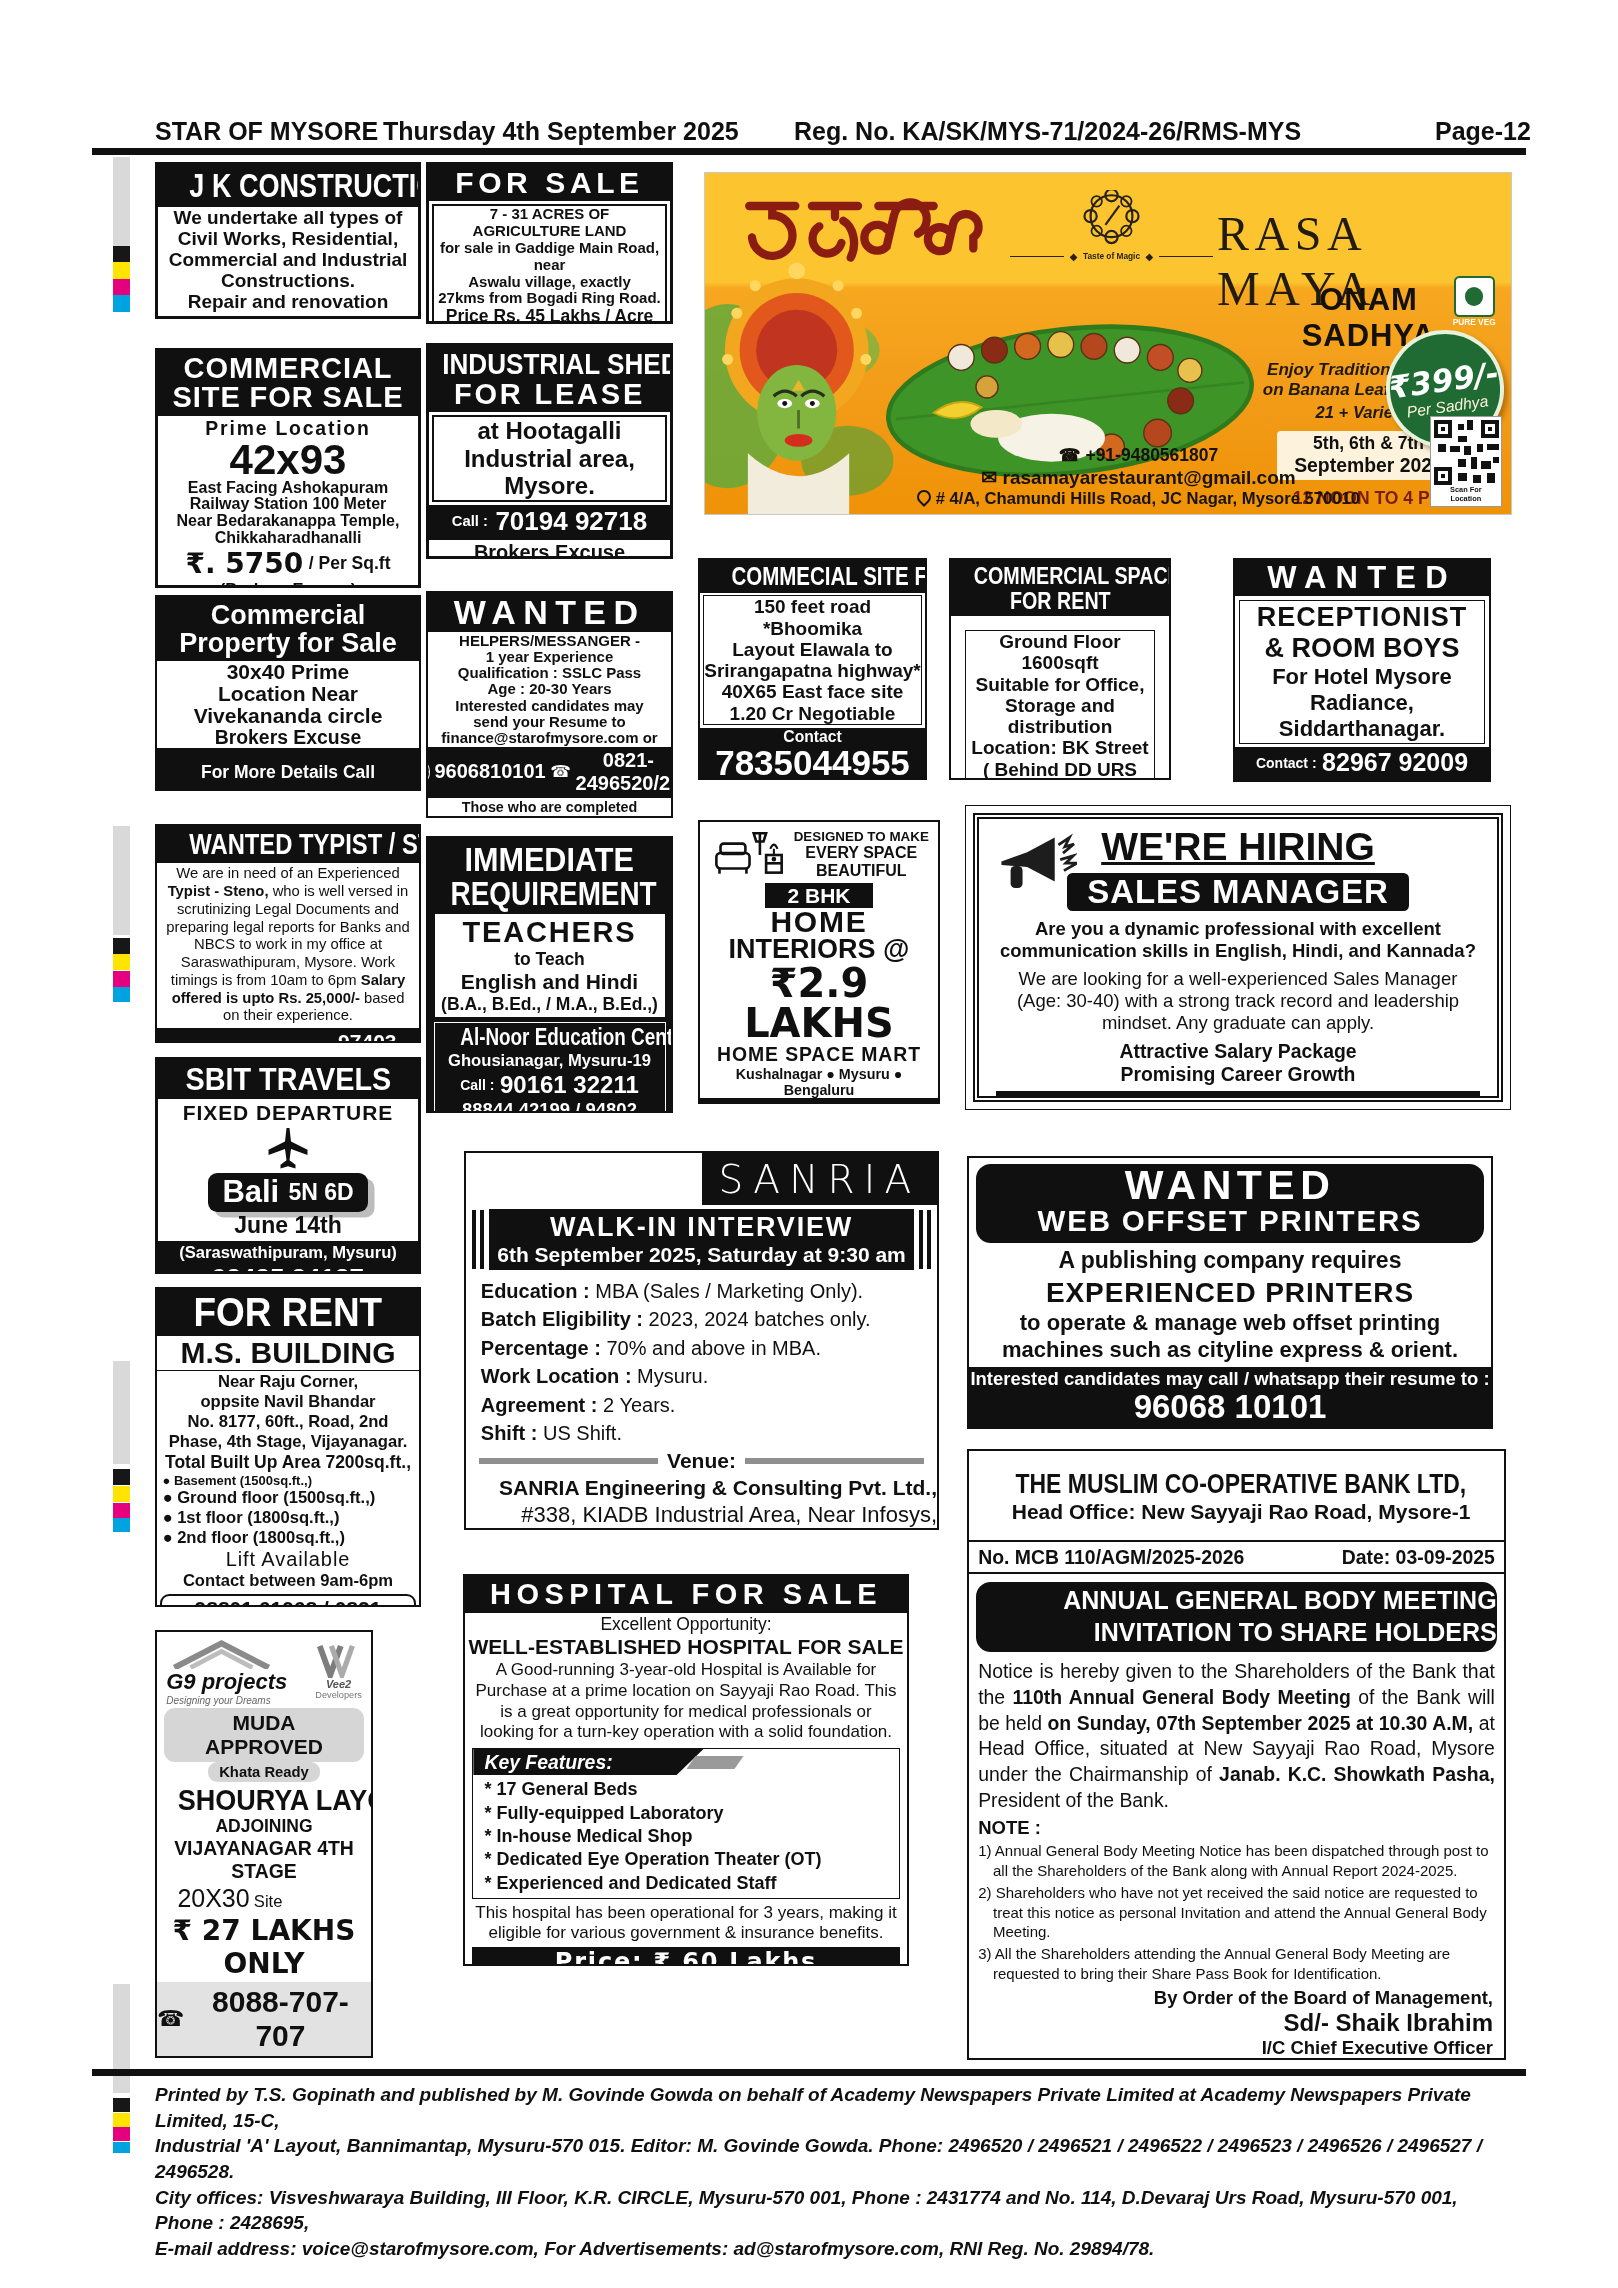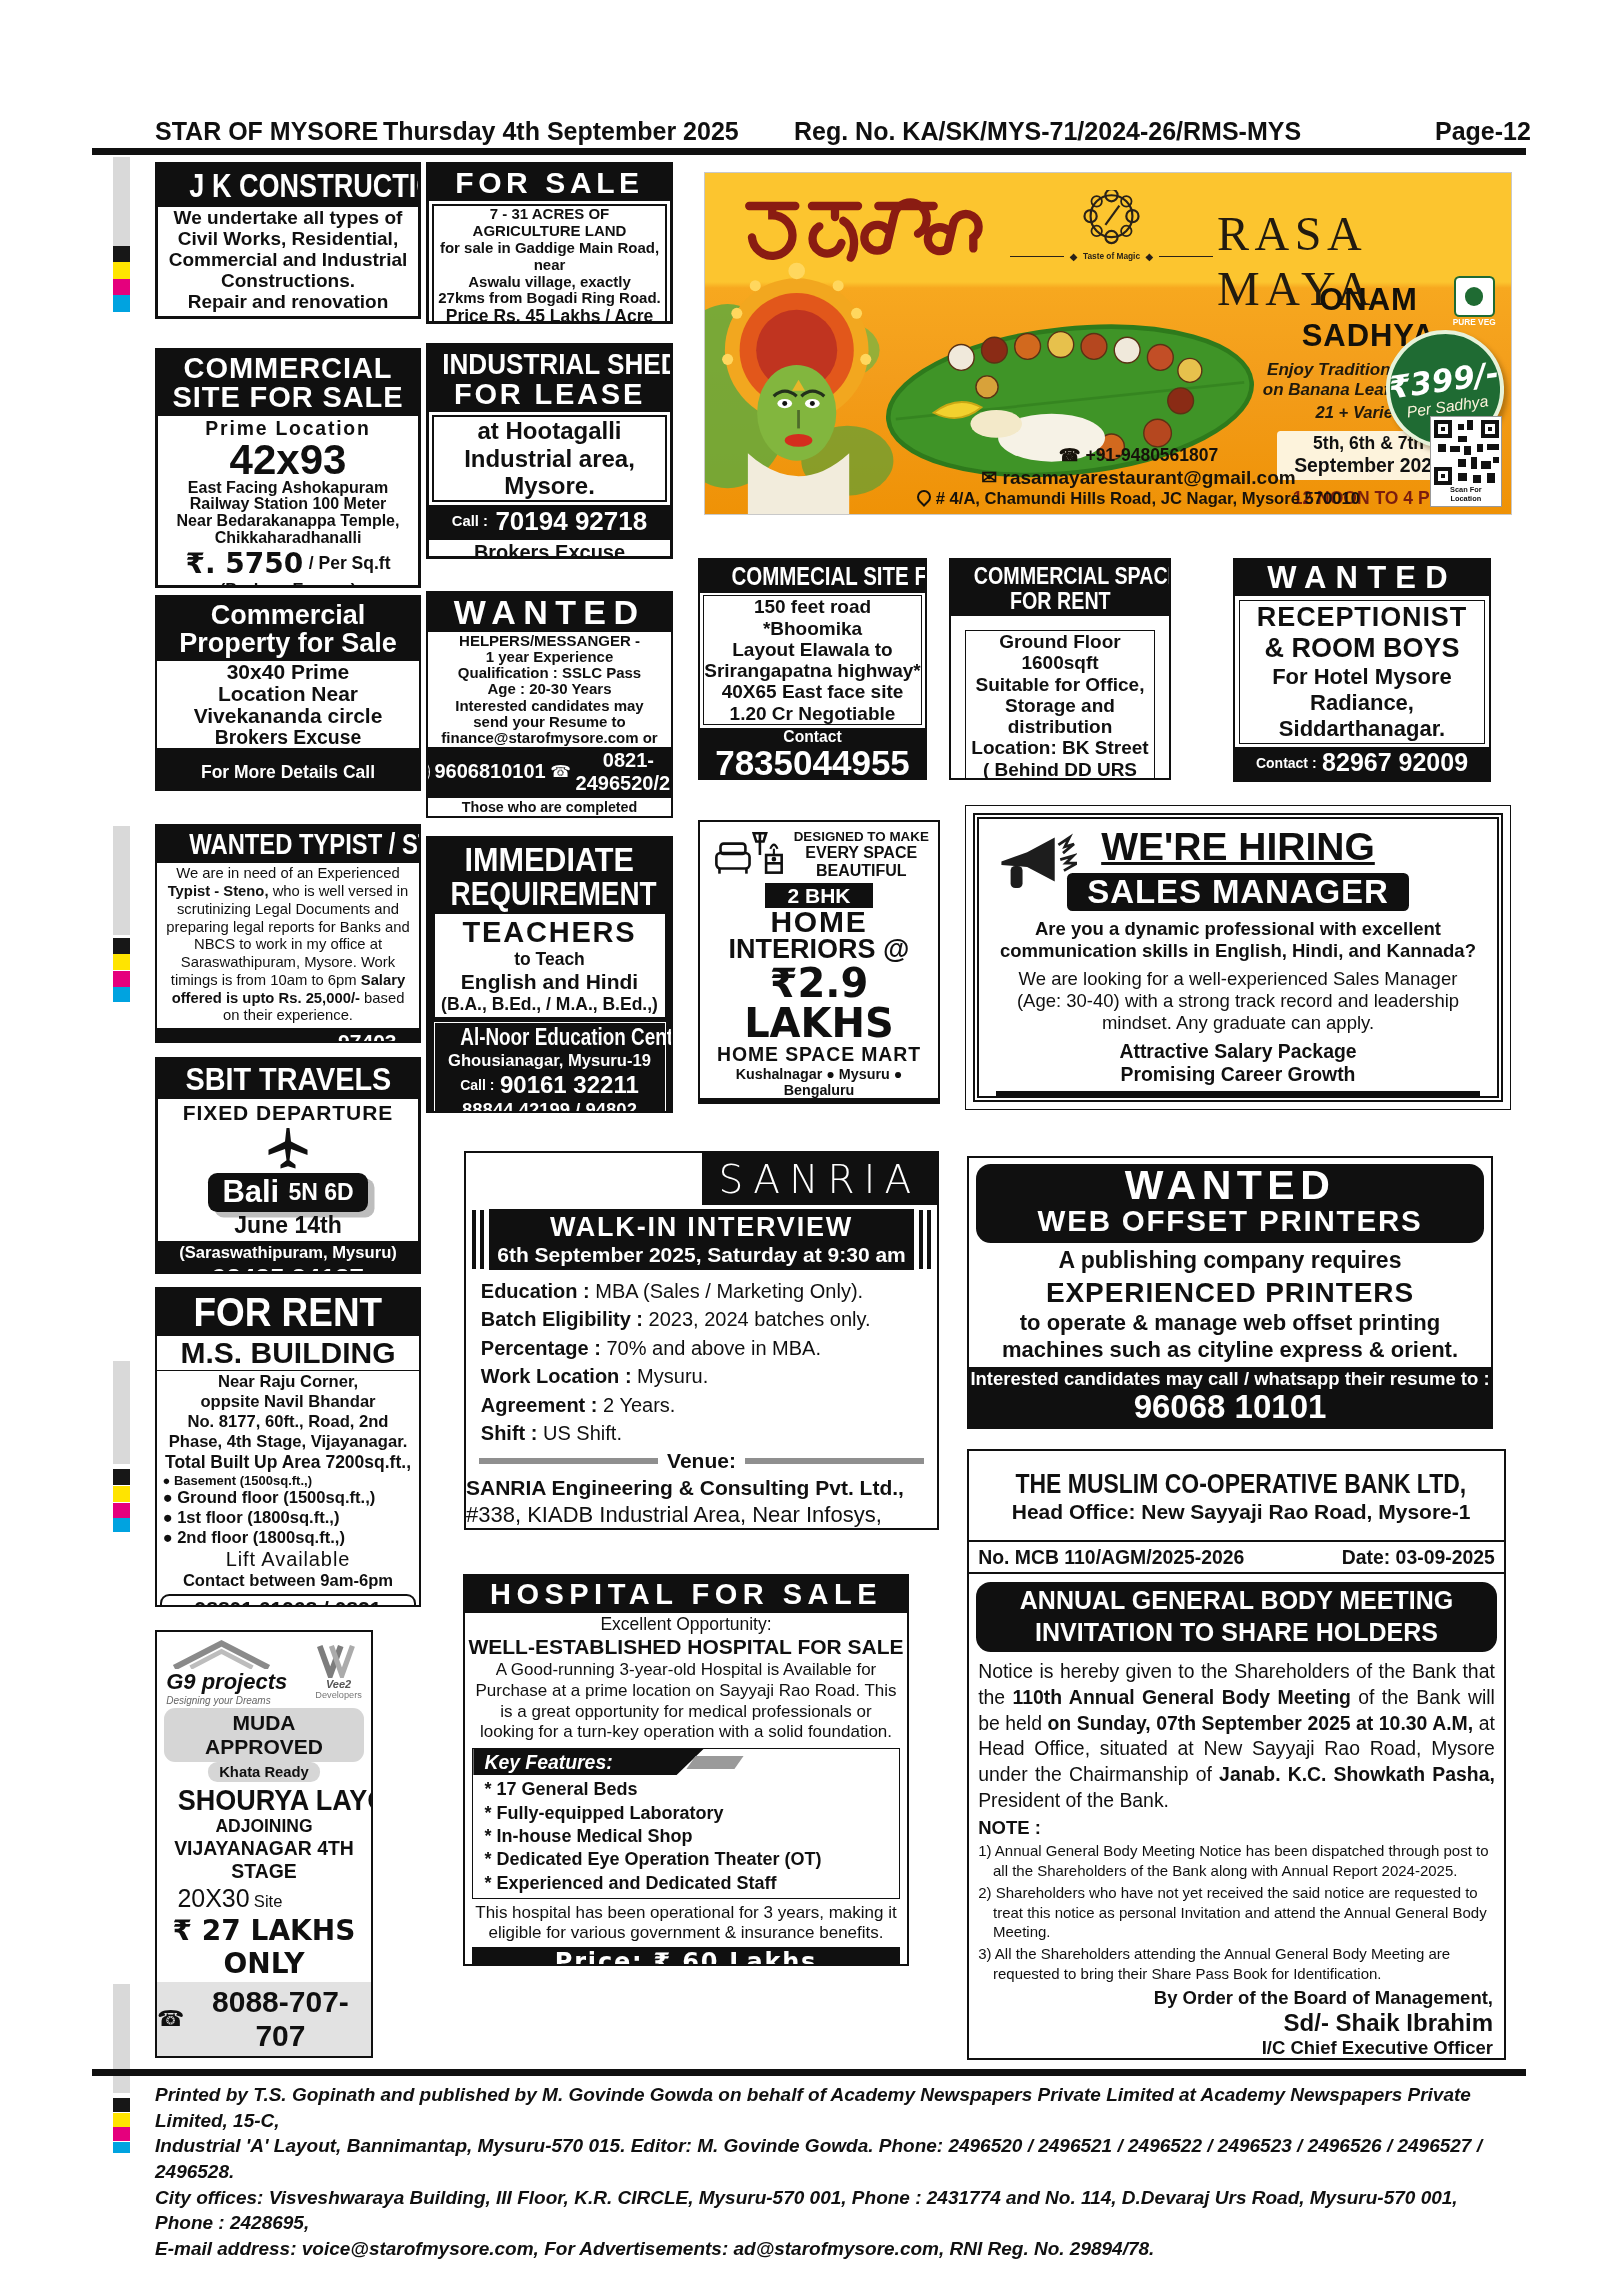--- a/index.html
+++ b/index.html
@@ -551,21 +551,21 @@
       <div><span class="b">Percentage :</span> <span>70% and above in MBA.</span></div>
       <div><span class="b">Work Location :</span> <span>Mysuru.</span></div>
       <div><span class="b">Agreement :</span> <span>2 Years.</span></div>
       <div><span class="b">Shift :</span> <span>US Shift.</span></div>
     </div>
     <div class="row" style="gap:9.2px;padding:1.8px 13px">
       <span style="flex:1;height:6.5px;background:#8f8f8f"></span>
       <span class="b" style="font-size:21px">Venue:</span>
       <span style="flex:1;height:6.5px;background:#8f8f8f"></span>
     </div>
-    <div style="text-align:left;line-height:1.25;padding-bottom:3.7px">
+    <div style="text-align:right;line-height:1.25;padding-bottom:3.7px">
       <div class="b" style="font-size:21px">SANRIA Engineering &amp; Consulting Pvt. Ltd.,</div>
       <div style="font-size:22px">#338, KIADB Industrial Area, Near Infosys,</div>
       <div style="font-size:19.4px">Hebbal Industrial Estate, Hebbal, Mysuru - 570016.</div>
     </div>
   </div>
 
   <div class="ad" style="left:967px;top:1156px;width:526px;height:273px;border-width:2.8px">
     <div class="bar" style="margin:5.5px 7.4px 0;border-radius:14.8px;padding:1.8px 0 5.5px">
       <div class="b" style="font-size:41px;letter-spacing:5.5px;line-height:1">WANTED</div>
       <div class="b" style="font-size:29.5px;letter-spacing:1.8px;line-height:1.05">WEB OFFSET PRINTERS</div>
@@ -595,21 +595,21 @@
       </svg>
       <div style="flex:1;text-align:center">
         <div class="b" style="font-size:28px"><span class="cx">THE MUSLIM CO-OPERATIVE BANK LTD,</span></div>
         <div class="b" style="font-size:21px">Head Office: New Sayyaji Rao Road, Mysore-1</div>
       </div>
     </div>
     <div class="row b" style="justify-content:space-between;padding:3.7px 9.2px;border-bottom:2.8px solid #101010;font-size:19.4px">
       <span>No. MCB 110/AGM/2025-2026</span>
       <span>Date: 03-09-2025</span>
     </div>
-    <div class="bar b" style="margin:7.4px 7.4px 3.7px;border-radius:14.8px;text-align:center;font-size:25px;line-height:1.25;padding:3.7px 0">
+    <div class="bar b" style="margin:7.4px 7.4px 3.7px;border-radius:14.8px;text-align:right;font-size:25px;line-height:1.25;padding:3.7px 0">
       <span>ANNUAL GENERAL BODY MEETING</span><br>
       <span>INVITATION TO SHARE HOLDERS</span>
     </div>
     <p style="margin:3.7px 9.2px;font-size:19.4px;line-height:1.33;text-align:justify"><span>Notice is hereby given to the Shareholders of the Bank that the </span><span class="b">110th Annual General Body Meeting</span><span> of the Bank will be held </span><span class="b">on Sunday, 07th September 2025 at 10.30 A.M,</span><span> at Head Office, situated at New Sayyaji Rao Road, Mysore under the Chairmanship of </span><span class="b">Janab. K.C. Showkath Pasha,</span><span> President of the Bank.</span></p>
     <div class="b" style="font-size:18.5px;margin:0 9.2px">NOTE :</div>
     <div style="margin:1.8px 9.2px 0;font-size:15px;line-height:1.3">
       <p style="margin:0 0 2.8px;padding-left:14.8px;text-indent:-14.8px">1) Annual General Body Meeting Notice has been dispatched through post to all the Shareholders of the Bank along with Annual Report 2024-2025.</p>
       <p style="margin:0 0 2.8px;padding-left:14.8px;text-indent:-14.8px">2) Shareholders who have not yet received the said notice are requested to treat this notice as personal Invitation and attend the Annual General Body Meeting.</p>
       <p style="margin:0;padding-left:14.8px;text-indent:-14.8px">3) All the Shareholders attending the Annual General Body Meeting are requested to bring their Share Pass Book for Identification.</p>
     </div>

